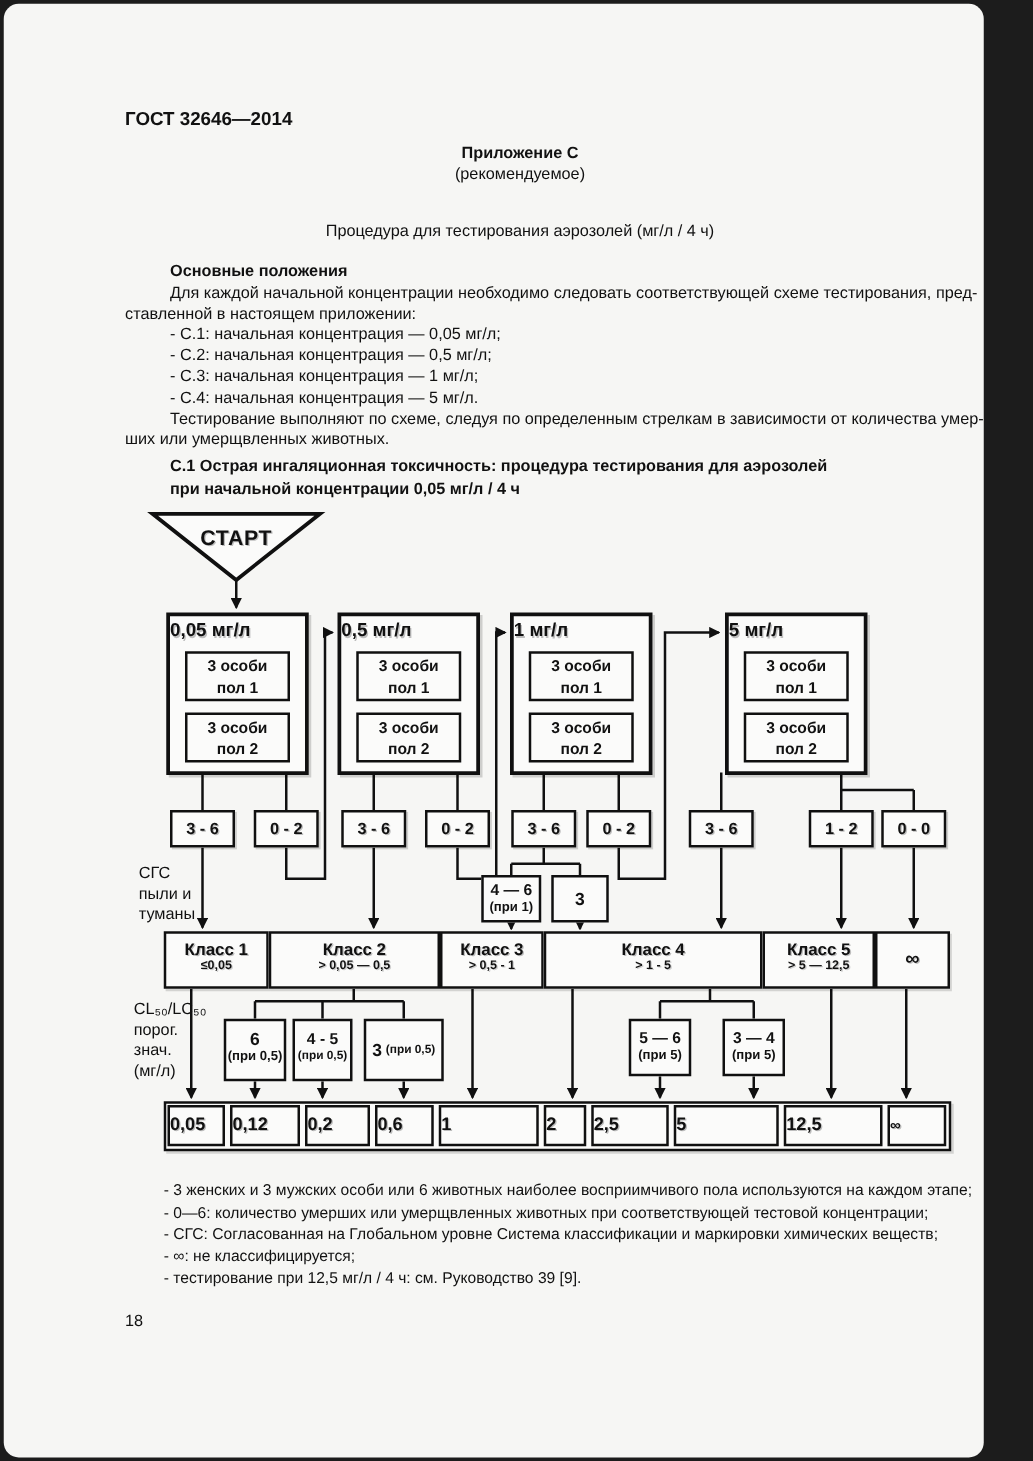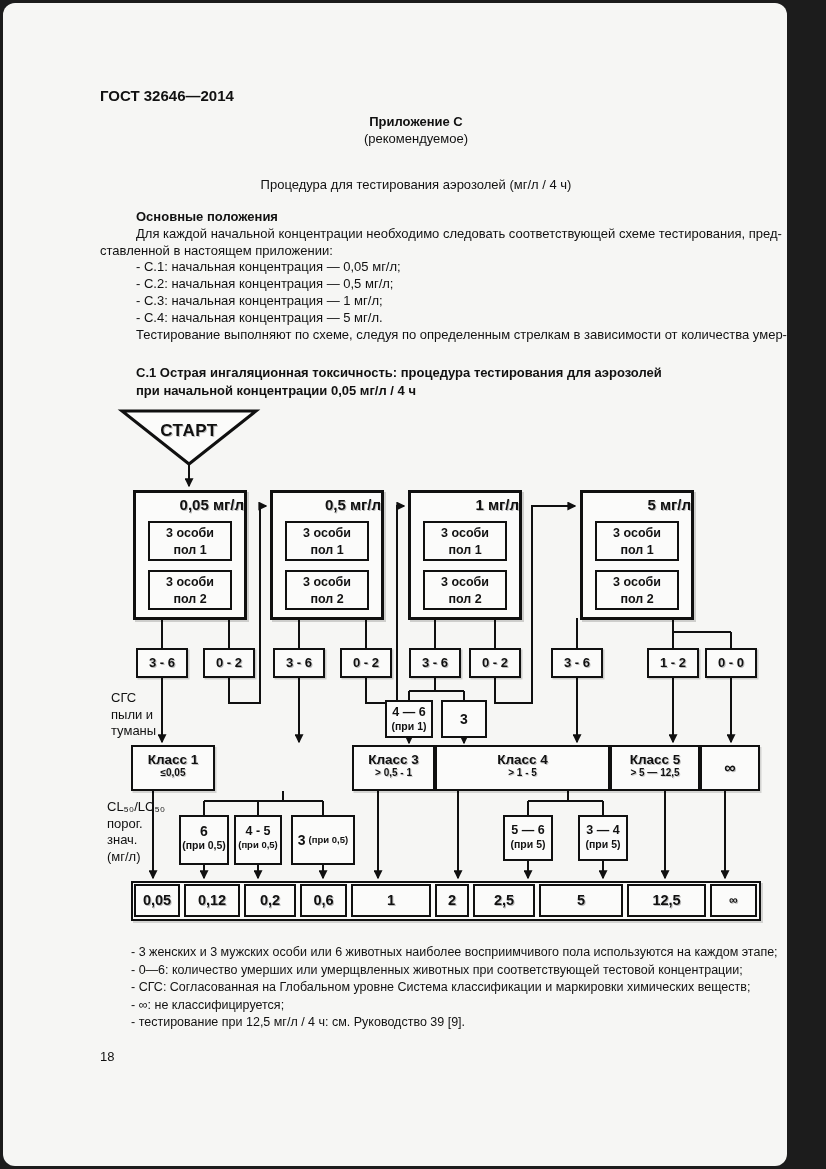--- a/index.html
+++ b/index.html
@@ -17,21 +17,21 @@
   .h-note{font-size:13px}
   .h-title{font-size:13px;font-weight:normal}
   .body-line{font-size:13px;line-height:16.8px;white-space:nowrap}
   .ind{padding-left:36px}
   .bold{font-weight:bold}
   .sec-head{font-size:13px;font-weight:bold;line-height:17.5px;white-space:nowrap}
   .foot-line{font-size:12.5px;line-height:17.6px;white-space:nowrap}
   
   .cbox{position:absolute;top:487px;width:114px;height:130px;border:3px solid #101010;
         background:#fbfbfa;box-shadow:2px 2px 0 rgba(0,0,0,.16)}
-  .cbox .t{margin-top:3px;text-align:right;font-weight:bold;font-size:15px;
+  .cbox .t{margin-top:3px;text-align:left;font-weight:bold;font-size:15px;
            text-shadow:1px 1px 0 #bfbfbf}
   .ibox{position:absolute;left:12px;width:84px;height:40px;border:2px solid #101010;
         background:#fbfbfa;text-align:center;font-weight:bold;font-size:12.5px;
         line-height:17px;padding-top:2px}
   .i1{top:28px}.i2{top:77px}
   .obox{position:absolute;top:645px;width:52px;height:30px;border:2.5px solid #101010;
         background:#fbfbfa;box-shadow:1.5px 1.5px 0 rgba(0,0,0,.16);
         font-weight:bold;font-size:13px;text-align:center;line-height:25px;
         text-shadow:1px 1px 0 #bdbdbd}
   .mbox{position:absolute;border:2px solid #101010;background:#fbfbfa;text-align:center;
@@ -45,21 +45,21 @@
   .mbox.inline .l2{font-size:9.5px}
   .klass{position:absolute;top:742px;height:46px;border:2.5px solid #101010;background:#fbfbfa;
          box-shadow:1.5px 2px 0 rgba(0,0,0,.14);text-align:center;font-weight:bold}
   .klass .nm{font-size:13.5px;margin-top:5px;text-shadow:1px 1px 0 #bfbfbf}
   .klass .rg{font-size:10px;text-shadow:1px 1px 0 #cfcfcf}
   .klass.inf{display:flex;align-items:center;justify-content:center}
   .klass.inf .nm{font-size:16px;margin-top:0}
   .frow{position:absolute;left:128px;top:878px;width:630px;height:40px;
         border:2.5px solid #101010;background:#fbfbfa;box-shadow:2px 2px 0 rgba(0,0,0,.14)}
   .fcell{position:absolute;top:1px;height:33px;border:2px solid #101010;background:#fbfbfa;
-         font-weight:bold;font-size:14.5px;text-align:center;line-height:29px;
+         font-weight:bold;font-size:14.5px;text-align:left;line-height:29px;
          text-shadow:1px 1px 0 #bdbdbd}
   .side-label{position:absolute;font-weight:normal;font-size:13px;line-height:16.5px}
   .start-label{position:absolute;left:131px;top:418px;width:110px;text-align:center;
                font-weight:bold;font-size:17px;letter-spacing:.5px;text-shadow:1px 1px 0 #bfbfbf}
   svg.wires{position:absolute;left:0;top:0;pointer-events:none}
 </style>
 </head>
 <body>
 
 <div class="stage">
@@ -72,20 +72,21 @@
 
   <div class="a" style="left:97px;top:206px;width:680px">
     <div class="body-line ind bold">Основные положения</div>
     <div class="body-line ind">Для каждой начальной концентрации необходимо следовать соответствующей схеме тестирования, пред-</div>
     <div class="body-line">ставленной в настоящем приложении:</div>
     <div class="body-line ind">- С.1: начальная концентрация — 0,05 мг/л;</div>
     <div class="body-line ind">- С.2: начальная концентрация — 0,5 мг/л;</div>
     <div class="body-line ind">- С.3: начальная концентрация — 1 мг/л;</div>
     <div class="body-line ind">- С.4: начальная концентрация — 5 мг/л.</div>
     <div class="body-line ind">Тестирование выполняют по схеме, следуя по определенным стрелкам в зависимости от количества умер-</div>
+    <div class="body-line">ших или умерщвленных животных.</div>
   </div>
 
   <div class="a" style="left:133px;top:361px">
     <div class="sec-head">С.1 Острая ингаляционная токсичность: процедура тестирования для аэрозолей</div>
     <div class="sec-head">при начальной концентрации 0,05 мг/л / 4 ч</div>
   </div>
 
   <svg class="wires" width="826" height="1169" viewBox="0 0 826 1169">
     <defs>
       <marker id="ah" viewBox="0 0 10 10" refX="8.5" refY="5" markerWidth="9" markerHeight="9" orient="auto-start-reverse" markerUnits="userSpaceOnUse">
@@ -192,20 +193,24 @@
 
   <div class="side-label" style="left:108px;top:687px">
     <div>СГС</div>
     <div>пыли и</div>
     <div>туманы</div>
   </div>
 
   <div class="klass" style="left:128px;width:84px">
     <div class="nm">Класс 1</div>
     <div class="rg">≤0,05</div>
+  </div>
+  <div class="klass" style="left:212px;width:137px">
+    <div class="nm">Класс 2</div>
+    <div class="rg">&gt; 0,05 — 0,5</div>
   </div>
   <div class="klass" style="left:349px;width:83px">
     <div class="nm">Класс 3</div>
     <div class="rg">&gt; 0,5 - 1</div>
   </div>
   <div class="klass" style="left:432px;width:175px">
     <div class="nm">Класс 4</div>
     <div class="rg">&gt; 1 - 5</div>
   </div>
   <div class="klass" style="left:607px;width:90px">

